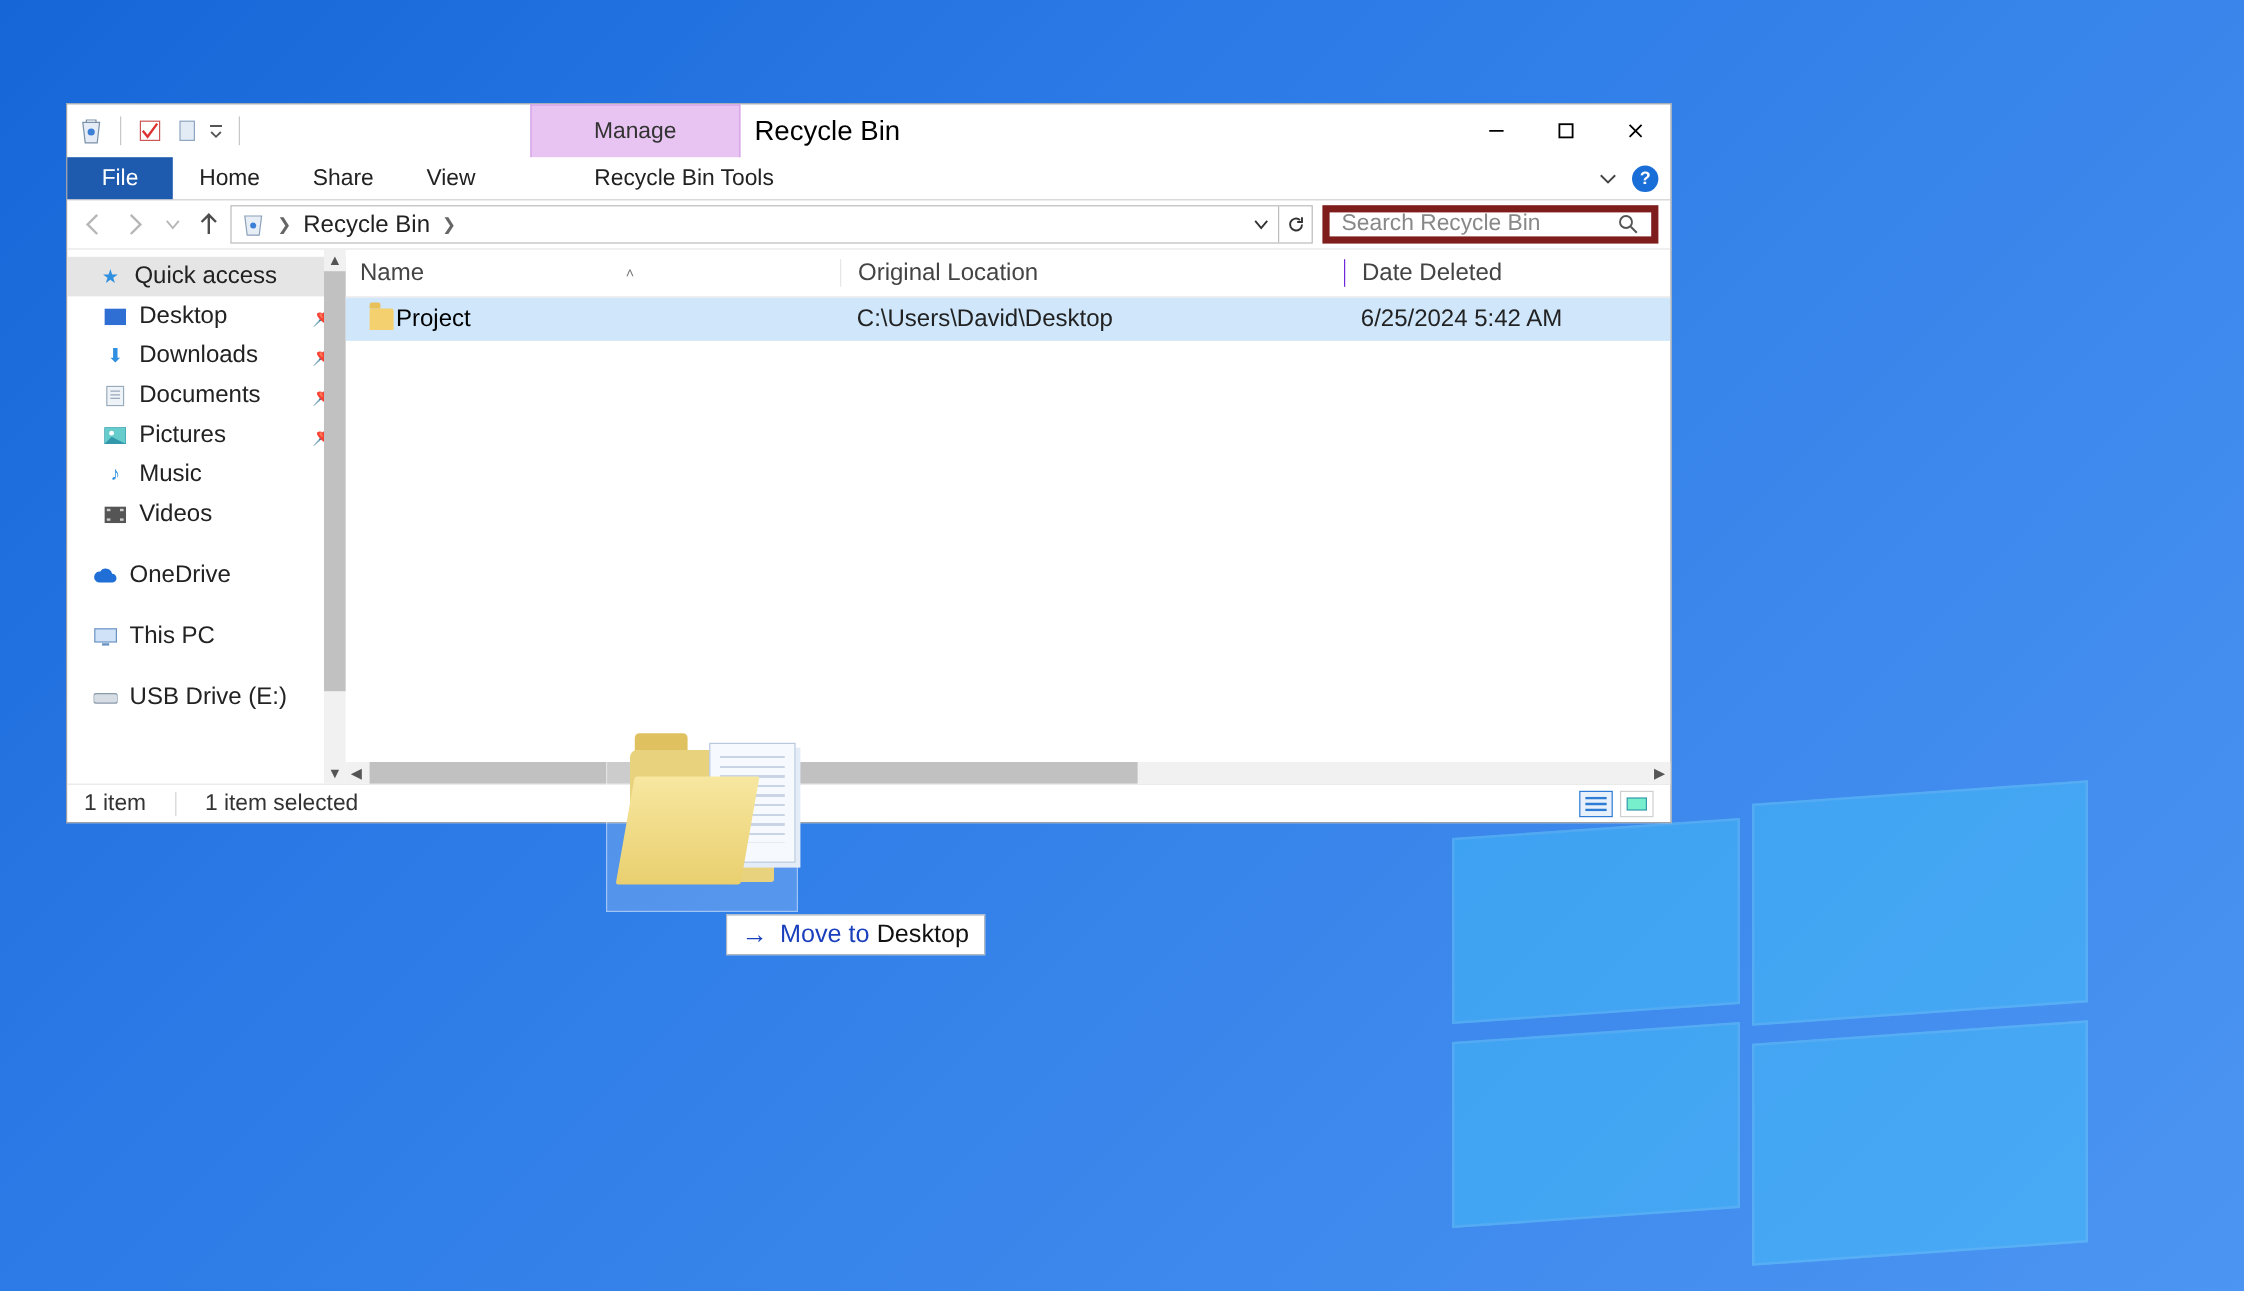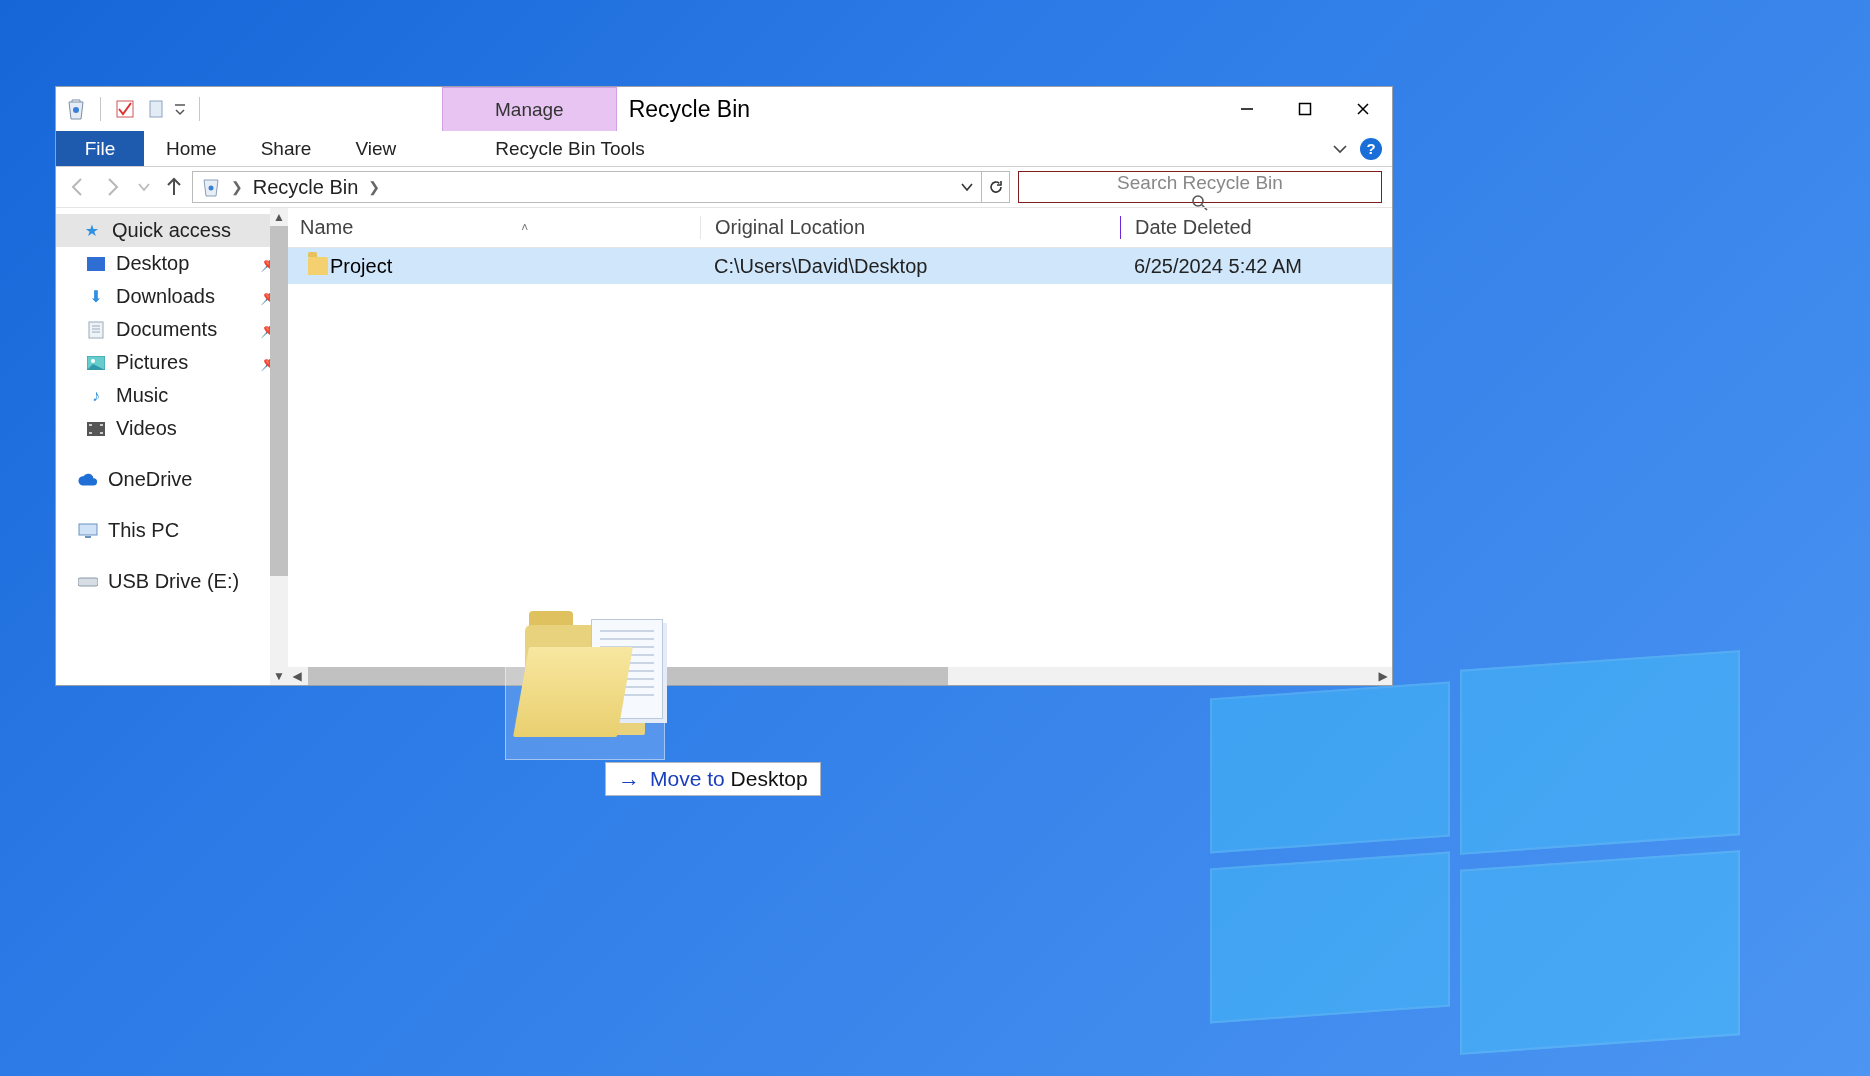--- a/index.html
+++ b/index.html
@@ -36,21 +36,21 @@
     .addr-row { height: 40px; display: flex; align-items: center; gap: 8px; padding: 0 10px; }
     .nav-btns { display: flex; align-items: center; gap: 14px; color: #8a8a8a; }
     .nav-btns .disabled { color: #b7b7b7; }
     .nav-btns .en { color: #4d4d4d; }
     .addr-bar { flex: 1; height: 32px; border: 1px solid #bbb; display: flex; align-items: center; padding: 0 8px; gap: 10px; font-size: 20px; color: #222; position: relative; }
     .addr-bar .crumb { color: #222; }
     .addr-bar .chev { color: #666; font-size: 14px; }
     .addr-bar .refresh, .addr-bar .drop { position: absolute; top: 0; height: 100%; width: 28px; display: flex; align-items: center; justify-content: center; color: #333; }
     .addr-bar .drop { right: 28px; }
     .addr-bar .refresh { right: 0; border-left: 1px solid #bbb; }
-    .search-box { width: 364px; height: 32px; border: 1px solid #7f1d1d; display: flex; align-items: center; padding: 0 10px; color: #888; font-size: 19px; justify-content: space-between; flex-direction: column; }
+    .search-box { width: 280px; height: 32px; border: 6px solid #7f1d1d; display: flex; align-items: center; padding: 0 10px; color: #888; font-size: 19px; justify-content: space-between; }
 
     
     .body { flex: 1; display: flex; min-height: 0; border-top: 1px solid #e5e5e5; }
     .sidebar { width: 232px; position: relative; font-size: 20px; color: #222; padding-top: 6px; }
     .sidebar .vscroll { position: absolute; right: 0; top: 0; bottom: 0; width: 18px; background: #f1f1f1; display: flex; flex-direction: column; }
     .sidebar .vscroll .arrow { height: 18px; display: flex; align-items: center; justify-content: center; color: #555; font-size: 12px; }
     .sidebar .vscroll .thumb { flex: 0 0 350px; background: #c1c1c1; }
     .sidebar .group { display: flex; flex-direction: column; }
     .sidebar .item { display: flex; align-items: center; gap: 10px; padding: 5px 12px 5px 30px; position: relative; }
     .sidebar .item.head { background: #e5e5e5; padding-left: 26px; font-weight: 400; }
@@ -348,20 +348,37 @@
       </div>
       <div class="hscroll">
         <div class="arrow">◀</div>
         <div class="thumb"></div>
         <div style="flex:1"></div>
         <div class="arrow">▶</div>
       </div>
     </div>
   </div>
 
+  <div class="status-bar">
+    <span>1 item</span>
+    <span class="divider"></span>
+    <span>1 item selected</span>
+    <div class="view-icons">
+      <div class="vi active">
+          <svg width="18" height="12" viewBox="0 0 18 12">
+            <path d="M0 1h18M0 6h18M0 11h18" stroke="#2e7cd6" stroke-width="2"></path>
+          </svg>
+        </div>
+      <div class="vi">
+          <svg width="18" height="12" viewBox="0 0 18 12">
+            <rect x="1" y="1" width="16" height="10" fill="#7ec" stroke="#39a"></rect>
+          </svg>
+        </div>
+    </div>
+  </div>
 </div>
 
 <div class="drag-ghost">
   <div class="drag-folder">
     <div class="tab"></div>
       <div class="back"></div>
       <div class="doc"></div>
       <div class="front"></div>
   </div>
 </div>

